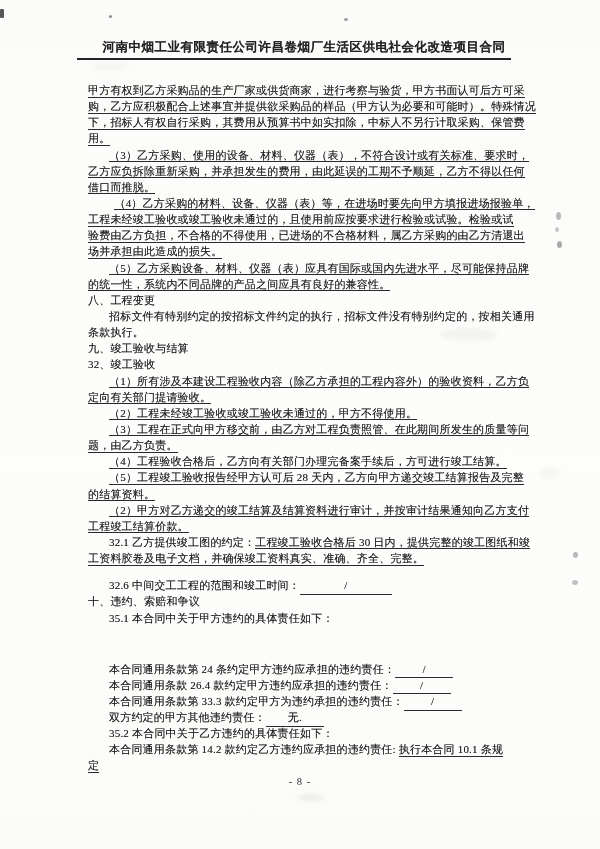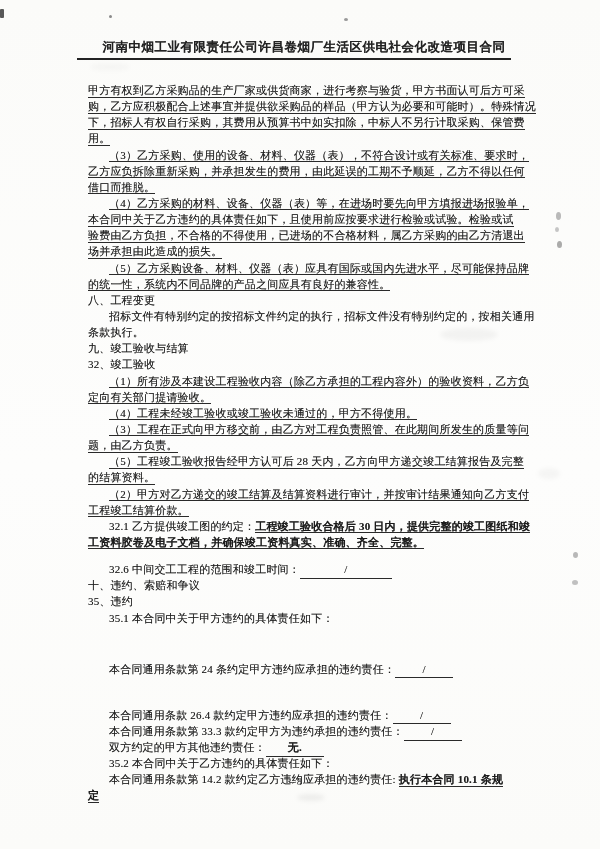--- a/index.html
+++ b/index.html
@@ -24,21 +24,21 @@
     background:#232323;
   }
   .body{
     position:absolute;top:82px;left:88px;width:452px;
     font-size:11px;line-height:16.15px;color:#1c1c1c;
     text-shadow:0 0 .4px rgba(25,25,25,.5);
   }
   .line{white-space:nowrap;height:16.15px;}
   .seg{letter-spacing:.2px;}
   .seg.u{border-bottom:1px solid #2a2a2a;padding-bottom:.5px;}
-  .seg.b{font-weight:bold;}
+  .seg.b{font-weight:normal;}
   .seg.blank{
     display:inline-block;min-width:58px;text-align:center;
   }
   .seg.wide{min-width:92px;}
   .pagenum{
     position:absolute;top:776px;left:0;width:600px;
     text-align:center;font-size:10.5px;color:#2a2a2a;
     letter-spacing:1px;
   }
   
@@ -66,48 +66,48 @@
   <div class="rule"></div>
 
   <div class="body">
       <div class="line"><span class="seg u">甲方有权到乙方采购品的生产厂家或供货商家，进行考察与验货，甲方书面认可后方可采</span></div>
       <div class="line"><span class="seg u">购，乙方应积极配合上述事宜并提供欲采购品的样品（甲方认为必要和可能时）。特殊情况</span></div>
       <div class="line"><span class="seg u">下，招标人有权自行采购，其费用从预算书中如实扣除，中标人不另行计取采购、保管费</span></div>
       <div class="line"><span class="seg u">用。</span></div>
       <div class="line" style="padding-left: 21px;"><span class="seg u">（3）乙方采购、使用的设备、材料、仪器（表），不符合设计或有关标准、要求时，</span></div>
       <div class="line"><span class="seg u">乙方应负拆除重新采购，并承担发生的费用，由此延误的工期不予顺延，乙方不得以任何</span></div>
       <div class="line"><span class="seg u">借口而推脱。</span></div>
-      <div class="line" style="padding-left: 21px;"><span class="seg u">（4）乙方采购的材料、设备、仪器（表）等，在进场时要先向甲方填报进场报验单，</span></div>
-      <div class="line"><span class="seg u">本合同中关于乙方违约的具体责任如下，且使用前应按要求进行检验或试验。检验或试</span></div>
+      <div class="line" style="padding-left: 21px; text-align: center;"><span class="seg u">（4）乙方采购的材料、设备、仪器（表）等，在进场时要先向甲方填报进场报验单，</span></div>
+      <div class="line"><span class="seg u">工程未经竣工验收或竣工验收未通过的，且使用前应按要求进行检验或试验。检验或试</span></div>
       <div class="line"><span class="seg u">验费由乙方负担，不合格的不得使用，已进场的不合格材料，属乙方采购的由乙方清退出</span></div>
       <div class="line"><span class="seg u">场并承担由此造成的损失。</span></div>
       <div class="line" style="padding-left: 21px;"><span class="seg u">（5）乙方采购设备、材料、仪器（表）应具有国际或国内先进水平，尽可能保持品牌</span></div>
       <div class="line"><span class="seg u">的统一性，系统内不同品牌的产品之间应具有良好的兼容性。</span></div>
       <div class="line"><span class="seg">八、工程变更</span></div>
       <div class="line" style="padding-left: 21px;"><span class="seg">招标文件有特别约定的按招标文件约定的执行，招标文件没有特别约定的，按相关通用</span></div>
       <div class="line"><span class="seg">条款执行。</span></div>
       <div class="line"><span class="seg">九、竣工验收与结算</span></div>
       <div class="line"><span class="seg">32、竣工验收</span></div>
       <div class="line" style="padding-left: 21px;"><span class="seg u">（1）所有涉及本建设工程验收内容（除乙方承担的工程内容外）的验收资料，乙方负</span></div>
       <div class="line"><span class="seg u">定向有关部门提请验收。</span></div>
-      <div class="line" style="padding-left: 21px;"><span class="seg u">（4）工程未经竣工验收或竣工验收未通过的，甲方不得使用。</span></div>
+      <div class="line" style="padding-left: 21px;"><span class="seg u">（2）工程未经竣工验收或竣工验收未通过的，甲方不得使用。</span></div>
       <div class="line" style="padding-left: 21px;"><span class="seg u">（3）工程在正式向甲方移交前，由乙方对工程负责照管、在此期间所发生的质量等问</span></div>
       <div class="line"><span class="seg u">题，由乙方负责。</span></div>
+      <div class="line" style="padding-left: 21px;"><span class="seg u">（4）工程验收合格后，乙方向有关部门办理完备案手续后，方可进行竣工结算。</span></div>
       <div class="line" style="padding-left: 21px;"><span class="seg u">（5）工程竣工验收报告经甲方认可后 28 天内，乙方向甲方递交竣工结算报告及完整</span></div>
       <div class="line"><span class="seg u">的结算资料。</span></div>
       <div class="line" style="padding-left: 21px;"><span class="seg u">（2）甲方对乙方递交的竣工结算及结算资料进行审计，并按审计结果通知向乙方支付</span></div>
       <div class="line"><span class="seg u">工程竣工结算价款。</span></div>
       <div class="line" style="padding-left: 21px;"><span class="seg">32.1 乙方提供竣工图的约定：</span><span class="seg u b">工程竣工验收合格后 30 日内，提供完整的竣工图纸和竣</span></div>
       <div class="line"><span class="seg u b">工资料胶卷及电子文档，并确保竣工资料真实、准确、齐全、完整。</span></div>
       <div class="line" style="padding-left: 21px; margin-top: 11px;"><span class="seg">32.6 中间交工工程的范围和竣工时间：</span><span class="seg u blank wide">/</span></div>
       <div class="line"><span class="seg">十、违约、索赔和争议</span></div>
-      <div class="line"><span class="seg">35、违约</span></div>
       <div class="line" style="padding-left: 21px;"><span class="seg">35.1 本合同中关于甲方违约的具体责任如下：</span></div>
       <div class="line" style="padding-left: 21px; margin-top: 35px;"><span class="seg">本合同通用条款第 24 条约定甲方违约应承担的违约责任：</span><span class="seg u blank">/</span></div>
-      <div class="line" style="padding-left: 21px; margin-top: 30px;"><span class="seg">本合同通用条款 26.4 款约定甲方违约应承担的违约责任：</span><span class="seg u blank">/</span></div>
+      <div class="line" style="padding-left: 21px;"><span class="seg">本合同通用条款 26.4 款约定甲方违约应承担的违约责任：</span><span class="seg u blank">/</span></div>
       <div class="line" style="padding-left: 21px;"><span class="seg">本合同通用条款第 33.3 款约定甲方为违约承担的违约责任：</span><span class="seg u blank">/</span></div>
       <div class="line" style="padding-left: 21px;"><span class="seg">双方约定的甲方其他违约责任：</span><span class="seg u b blank">无.</span></div>
       <div class="line" style="padding-left: 21px;"><span class="seg">35.2 本合同中关于乙方违约的具体责任如下：</span></div>
       <div class="line" style="padding-left: 21px;"><span class="seg">本合同通用条款第 14.2 款约定乙方违约应承担的违约责任: </span><span class="seg u b">执行本合同 10.1 条规</span></div>
       <div class="line"><span class="seg u b">定</span></div>
     </div>
 
   <div class="pagenum">- 8 -</div>
 
   <div class="speck sp1"></div>

